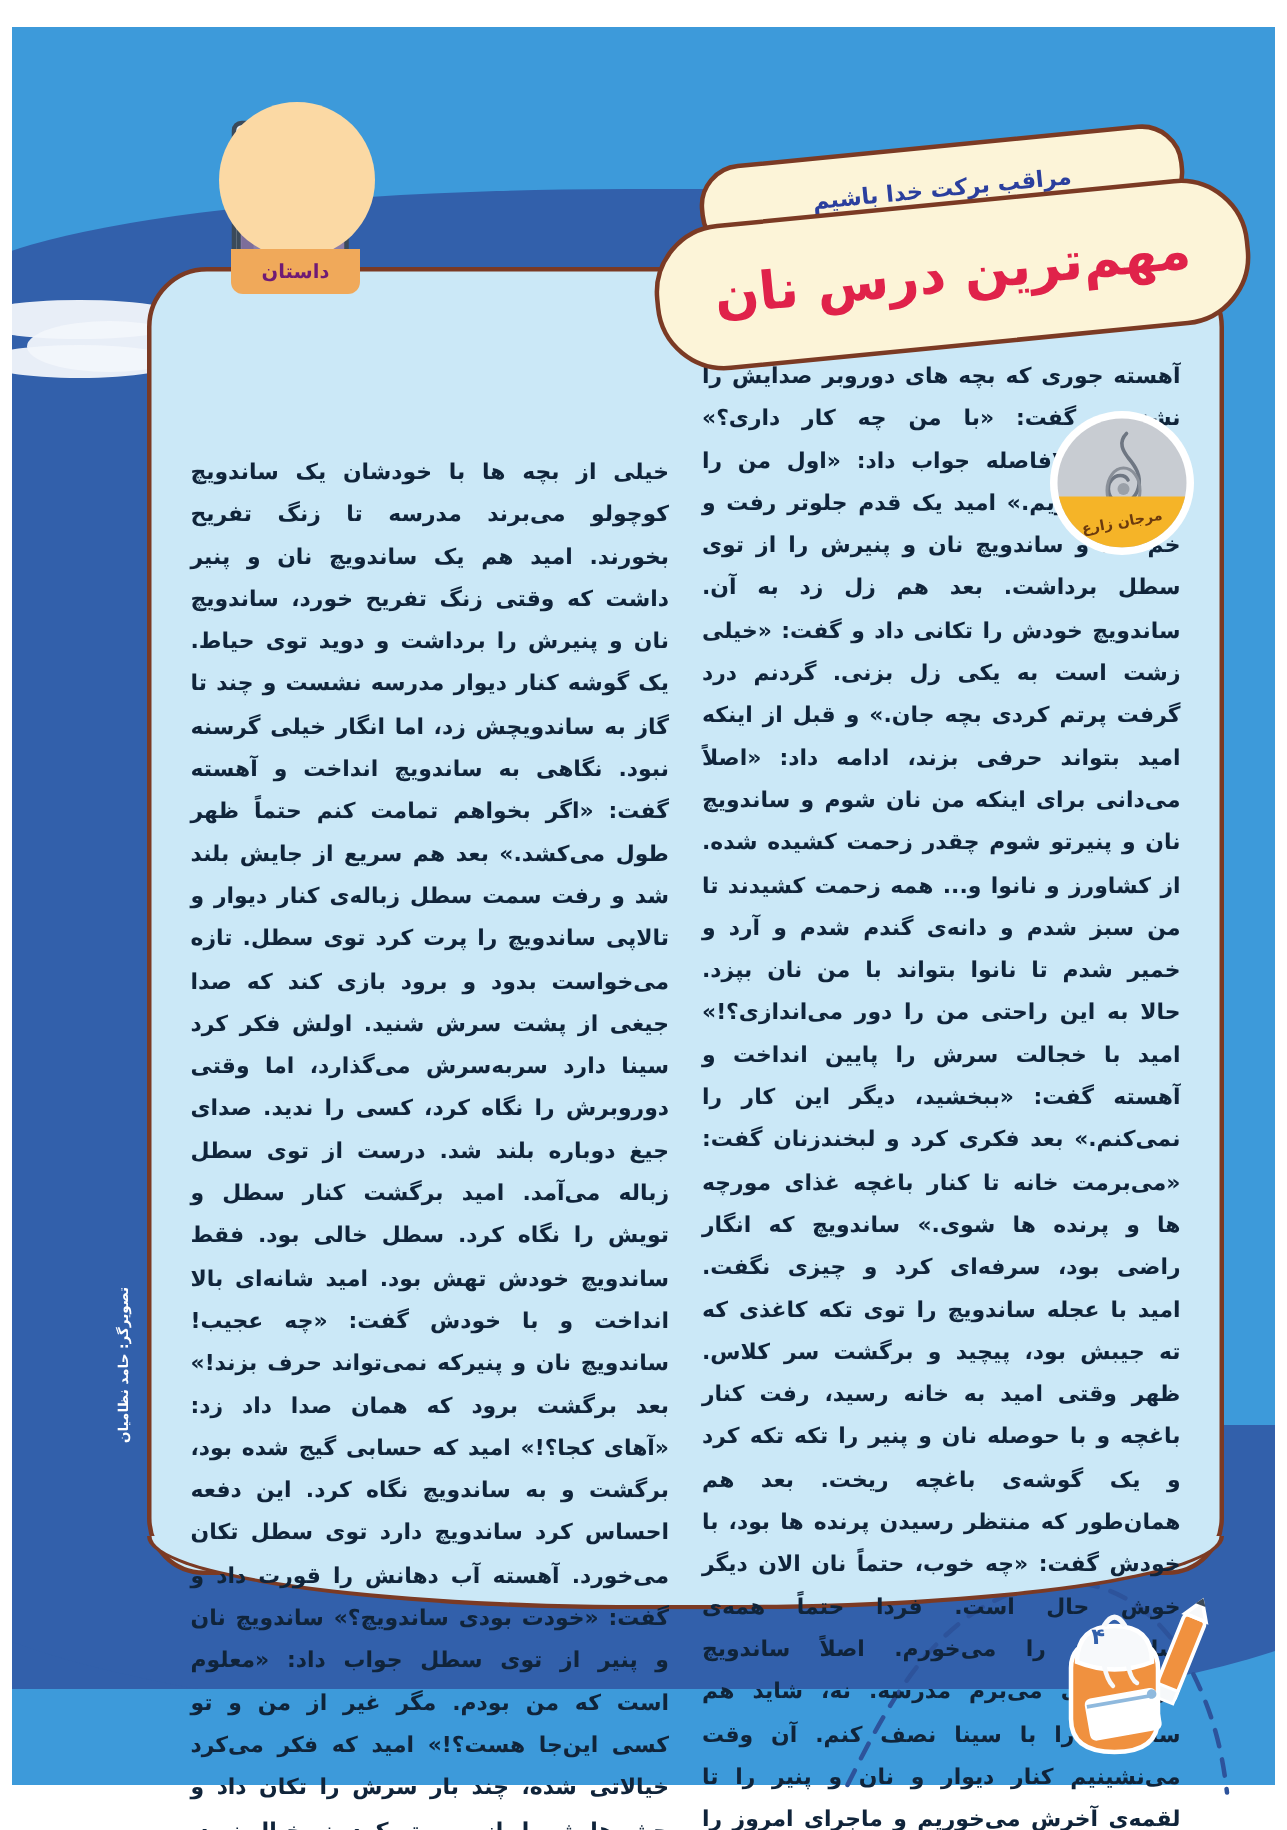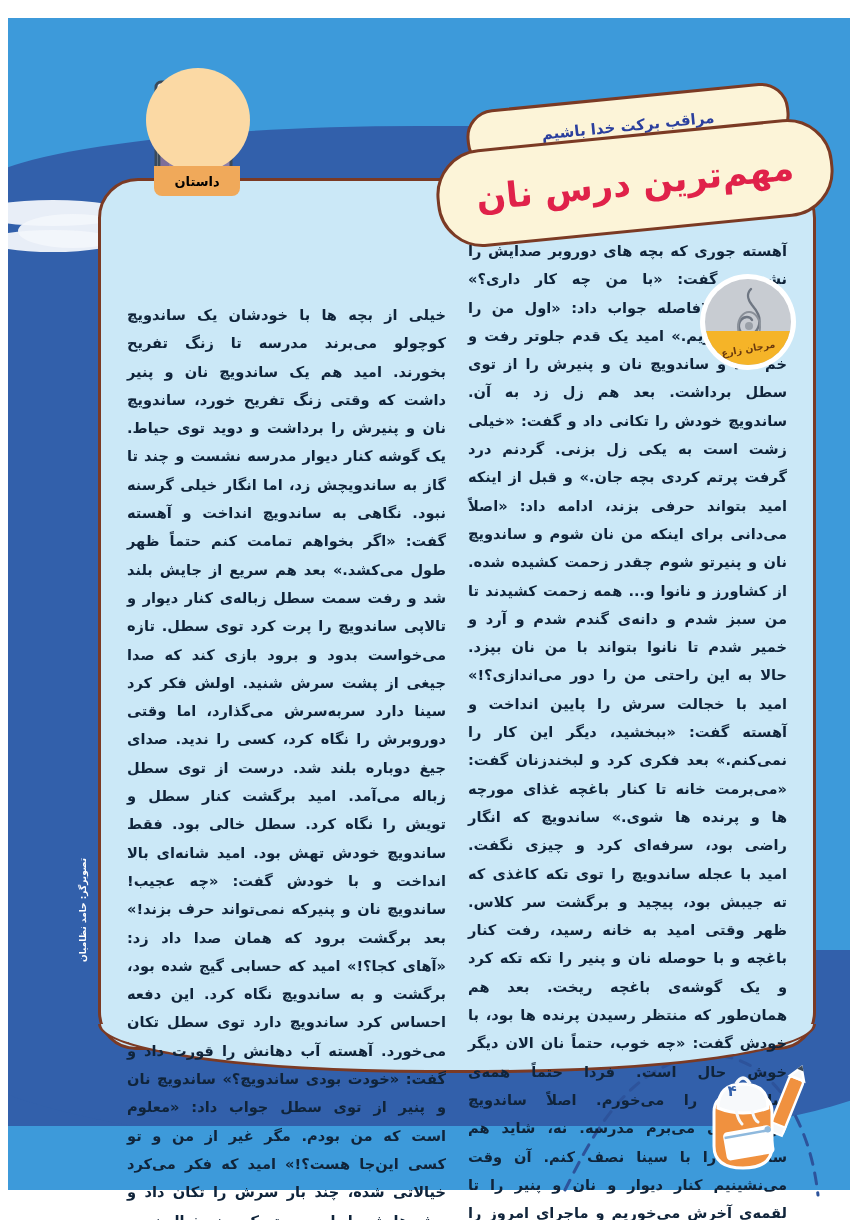--- a/index.html
+++ b/index.html
@@ -243,21 +243,21 @@
     position: absolute;
     left: 24px;
     bottom: 8px;
     width: 86px;
     height: 30px;
     background: #f0a95a;
     border-radius: 0 0 8px 8px;
     display: flex;
     align-items: center;
     justify-content: center;
-    color: #000000;
+    color: #701a75;
     font-size: 13px;
     font-weight: 700;
   }
 
   
   .author-badge {
     position: absolute;
     left: 700px;
     top: 274px;
     width: 96px;

